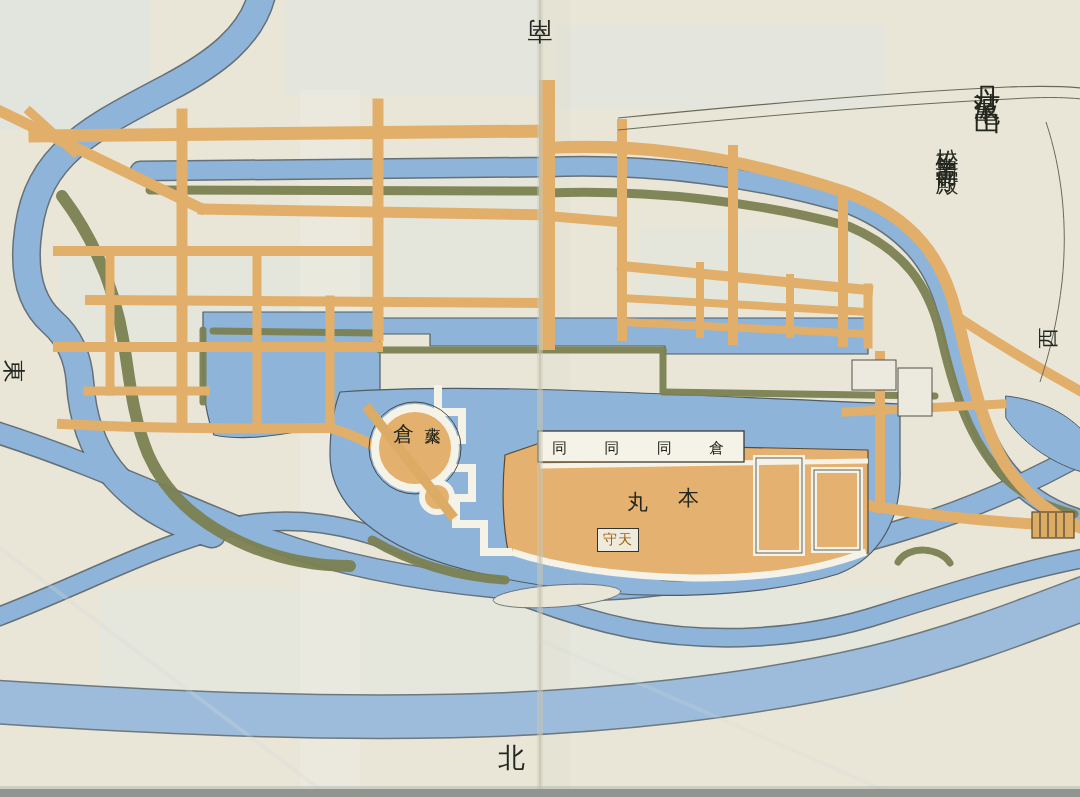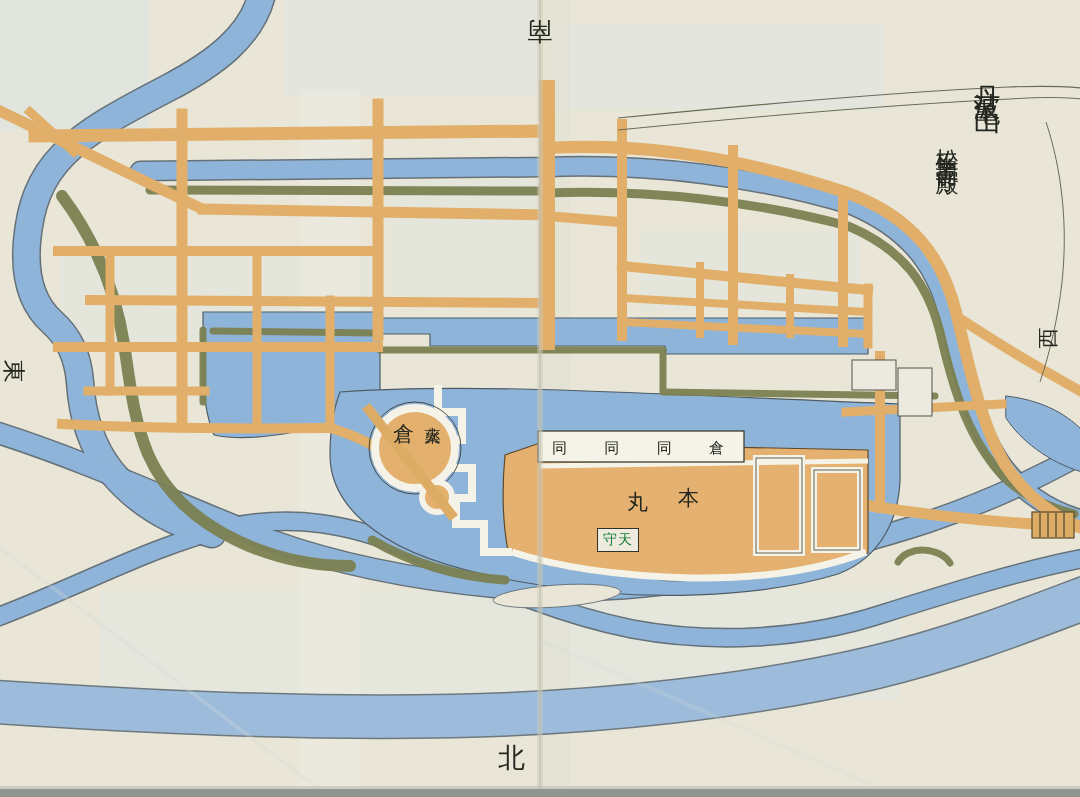--- a/index.html
+++ b/index.html
@@ -26,21 +26,21 @@
     position:absolute;left:552px;top:436px;width:172px;height:24px;z-index:5;
     display:flex;justify-content:space-between;align-items:center;
     font-size:15px;color:#23271f;
   }
   .honmaru-maru{left:627px;top:490px;font-size:21px;}
   .honmaru-hon{left:678px;top:486px;font-size:21px;}
   .tenshu-box{
     position:absolute;left:597px;top:528px;width:42px;height:24px;z-index:6;
     background:#efeade;border:1.5px solid #32322a;box-sizing:border-box;
     display:flex;align-items:center;justify-content:center;
-    font-size:14px;color:#15803d;letter-spacing:1px;
+    font-size:14px;color:#a16207;letter-spacing:1px;
   }
 </style>
 </head>
 <body>
 
 <div class="stage">
 
 <svg viewBox="0 0 1080 797" width="1080" height="797">
 
   <g stroke="none">

